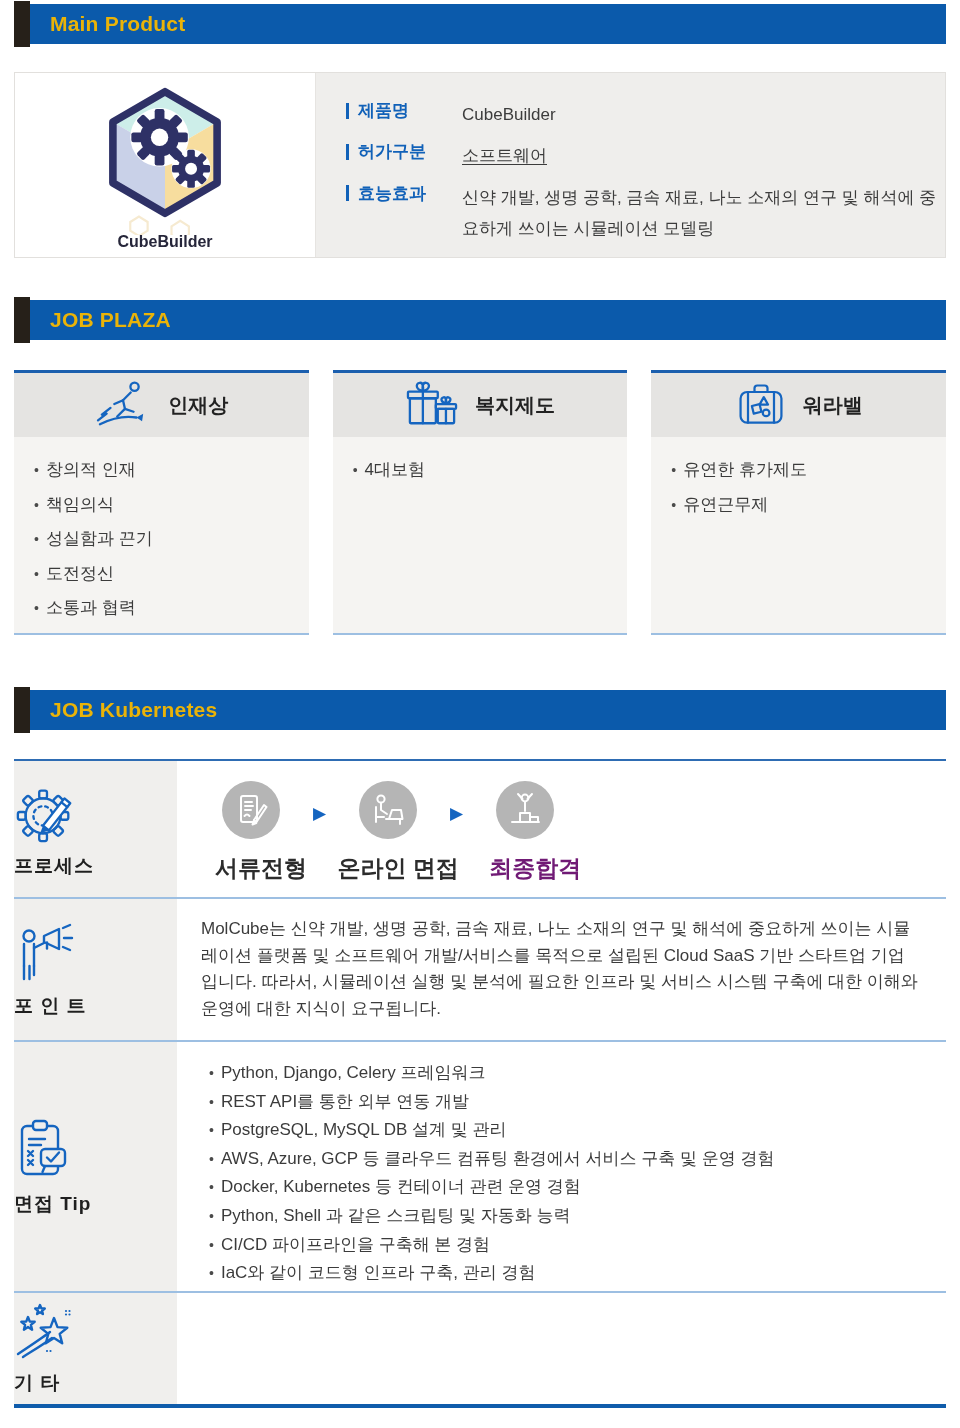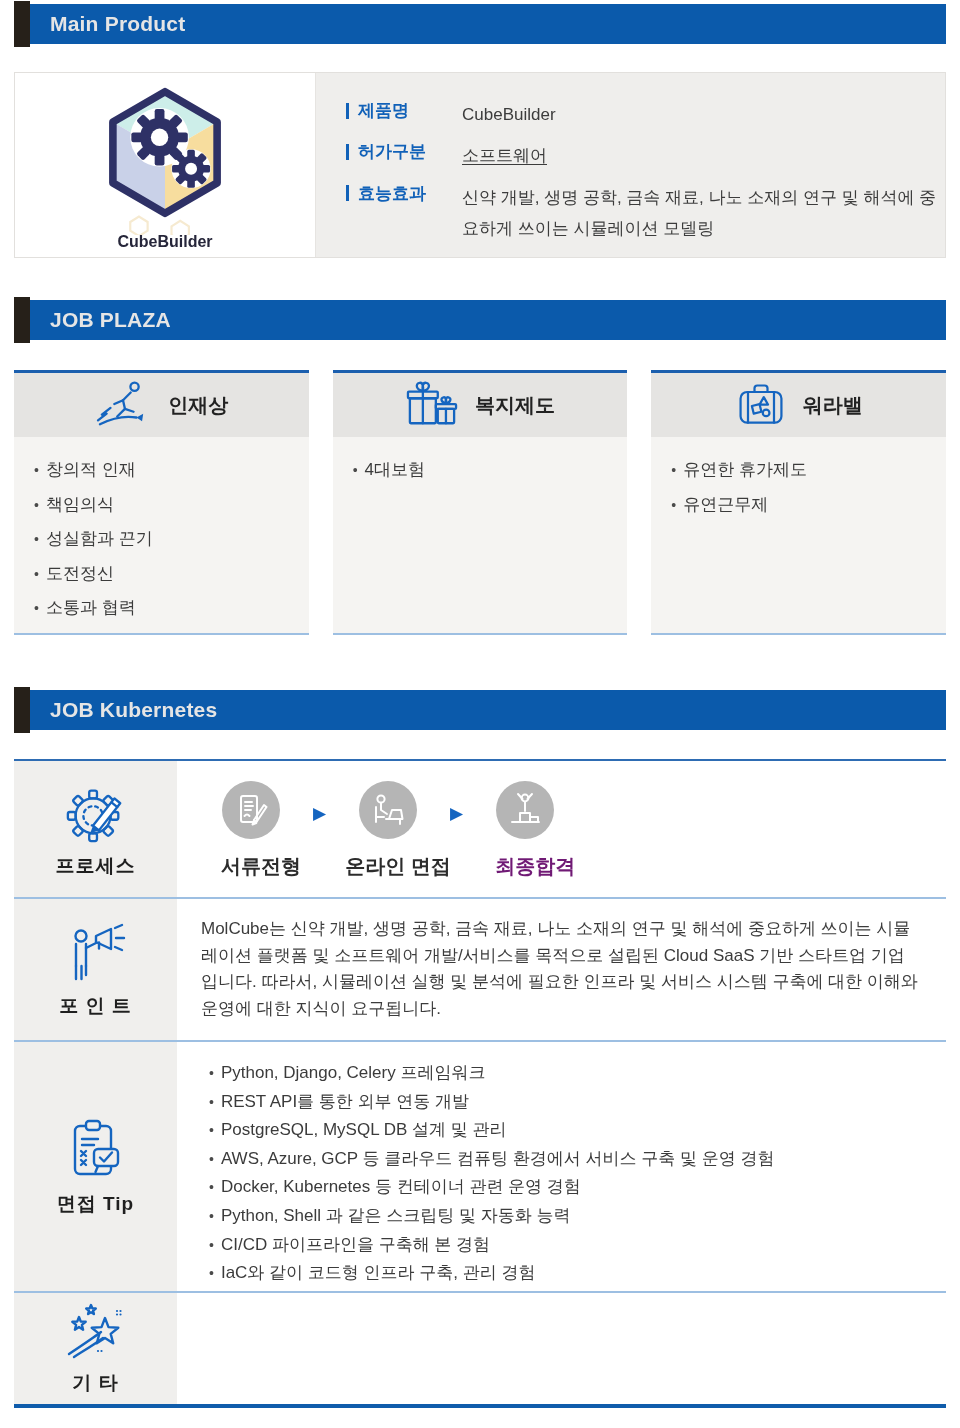--- a/index.html
+++ b/index.html
@@ -16,21 +16,21 @@
     --circle-gray:#b5b5b5;
   }
   *{box-sizing:border-box;margin:0;padding:0;}
   body{
     width:960px;height:1428px;background:#fff;
     font-family:"Liberation Sans","DejaVu Sans",sans-serif;
     color:var(--txt);overflow:hidden;
   }
   .sec{position:relative;margin:0 14px;height:40px;background:var(--blue);}
   .sec .tab{position:absolute;left:0;top:-3px;width:16px;height:46px;background:var(--dark-tab);}
-  .sec h1{padding-left:36px;line-height:40px;font-size:21px;font-weight:bold;color:#e5e5e5;letter-spacing:.2px;}
+  .sec h1{padding-left:36px;line-height:40px;font-size:21px;font-weight:bold;color:#eab308;letter-spacing:.2px;}
   .sec--first{margin-top:4px;}
   
   .product-box{margin:28px 14px 0;height:186px;display:flex;border:1px solid #e2e0dd;}
   .product-logo{width:301px;background:#fff;display:flex;flex-direction:column;align-items:center;justify-content:flex-start;padding-top:10px;border-right:1px solid #e6e4e1;}
   .logo-caption{font-weight:bold;font-size:16px;color:#26263a;margin-top:-2px;}
   .product-fields{flex:1;background:var(--panel-gray);padding:26px 0 0 30px;}
   .field-row{display:flex;margin-bottom:10px;align-items:flex-start;}
   .field-label{display:flex;align-items:center;width:116px;flex:none;color:#1161b8;font-weight:bold;font-size:17px;}
   .field-label .bar{display:inline-block;width:3px;height:16px;background:#1161b8;margin-right:9px;}
   .field-value{font-size:17px;line-height:1.85;max-width:480px;}
@@ -47,28 +47,28 @@
   .col-body li::before, .tip-list li::before{content:"•";margin-right:7px;color:#4a4a4a;font-size:14px;}
   
   .sec--app{margin-top:55px;}
   .app-table{margin:29px 14px 0;border-top:2px solid #2e6cb3;}
   .app-row{display:flex;border-bottom:2px solid var(--row-line);}
   .app-row:last-child{border-bottom:4px solid #0f5cab;}
   .row-process{height:138px;}
   .row-point{height:143px;}
   .row-tip{height:251px;}
   .row-etc{height:115px;}
-  .app-cell{width:163px;flex:none;background:var(--cell-gray);display:flex;flex-direction:column;align-items:center;justify-content:center;gap:10px;}
+  .app-cell{width:163px;flex:none;background:var(--cell-gray);display:flex;flex-direction:column;justify-content:center;gap:10px;}
   .cell-label{font-size:19px;font-weight:bold;color:#1f1f1f;letter-spacing:1px;}
   .app-content{flex:1;background:#fff;}
   
   .steps{display:flex;align-items:flex-start;padding:20px 0 0 26px;gap:14px;}
   .step{display:flex;flex-direction:column;align-items:center;width:96px;}
   .step-circle{width:58px;height:58px;border-radius:50%;background:var(--circle-gray);display:flex;align-items:center;justify-content:center;}
-  .step-label{margin-top:14px;font-size:20px;font-weight:bold;color:#2c2c2c;white-space:nowrap;margin-left:20px;}
+  .step-label{margin-top:14px;font-size:23px;font-weight:bold;color:#2c2c2c;white-space:nowrap;margin-left:20px;}
   .step-label.highlight{color:#701a75;}
   .step-arrow{margin-top:22px;color:var(--icon-blue);font-size:17px;}
   
   .point-text{padding:17px 26px 0 24px;font-size:17px;line-height:1.56;color:#3c3c3c;}
   .tip-list{list-style:none;padding:17px 0 0 32px;}
   .tip-list li{font-size:17px;line-height:27.6px;color:#3b3b3b;}
   
   .ic{stroke:var(--icon-blue);fill:none;stroke-width:2.4;stroke-linecap:round;stroke-linejoin:round;}
   .icw{stroke:#fff;fill:none;stroke-width:2;stroke-linecap:round;stroke-linejoin:round;}
 </style>

